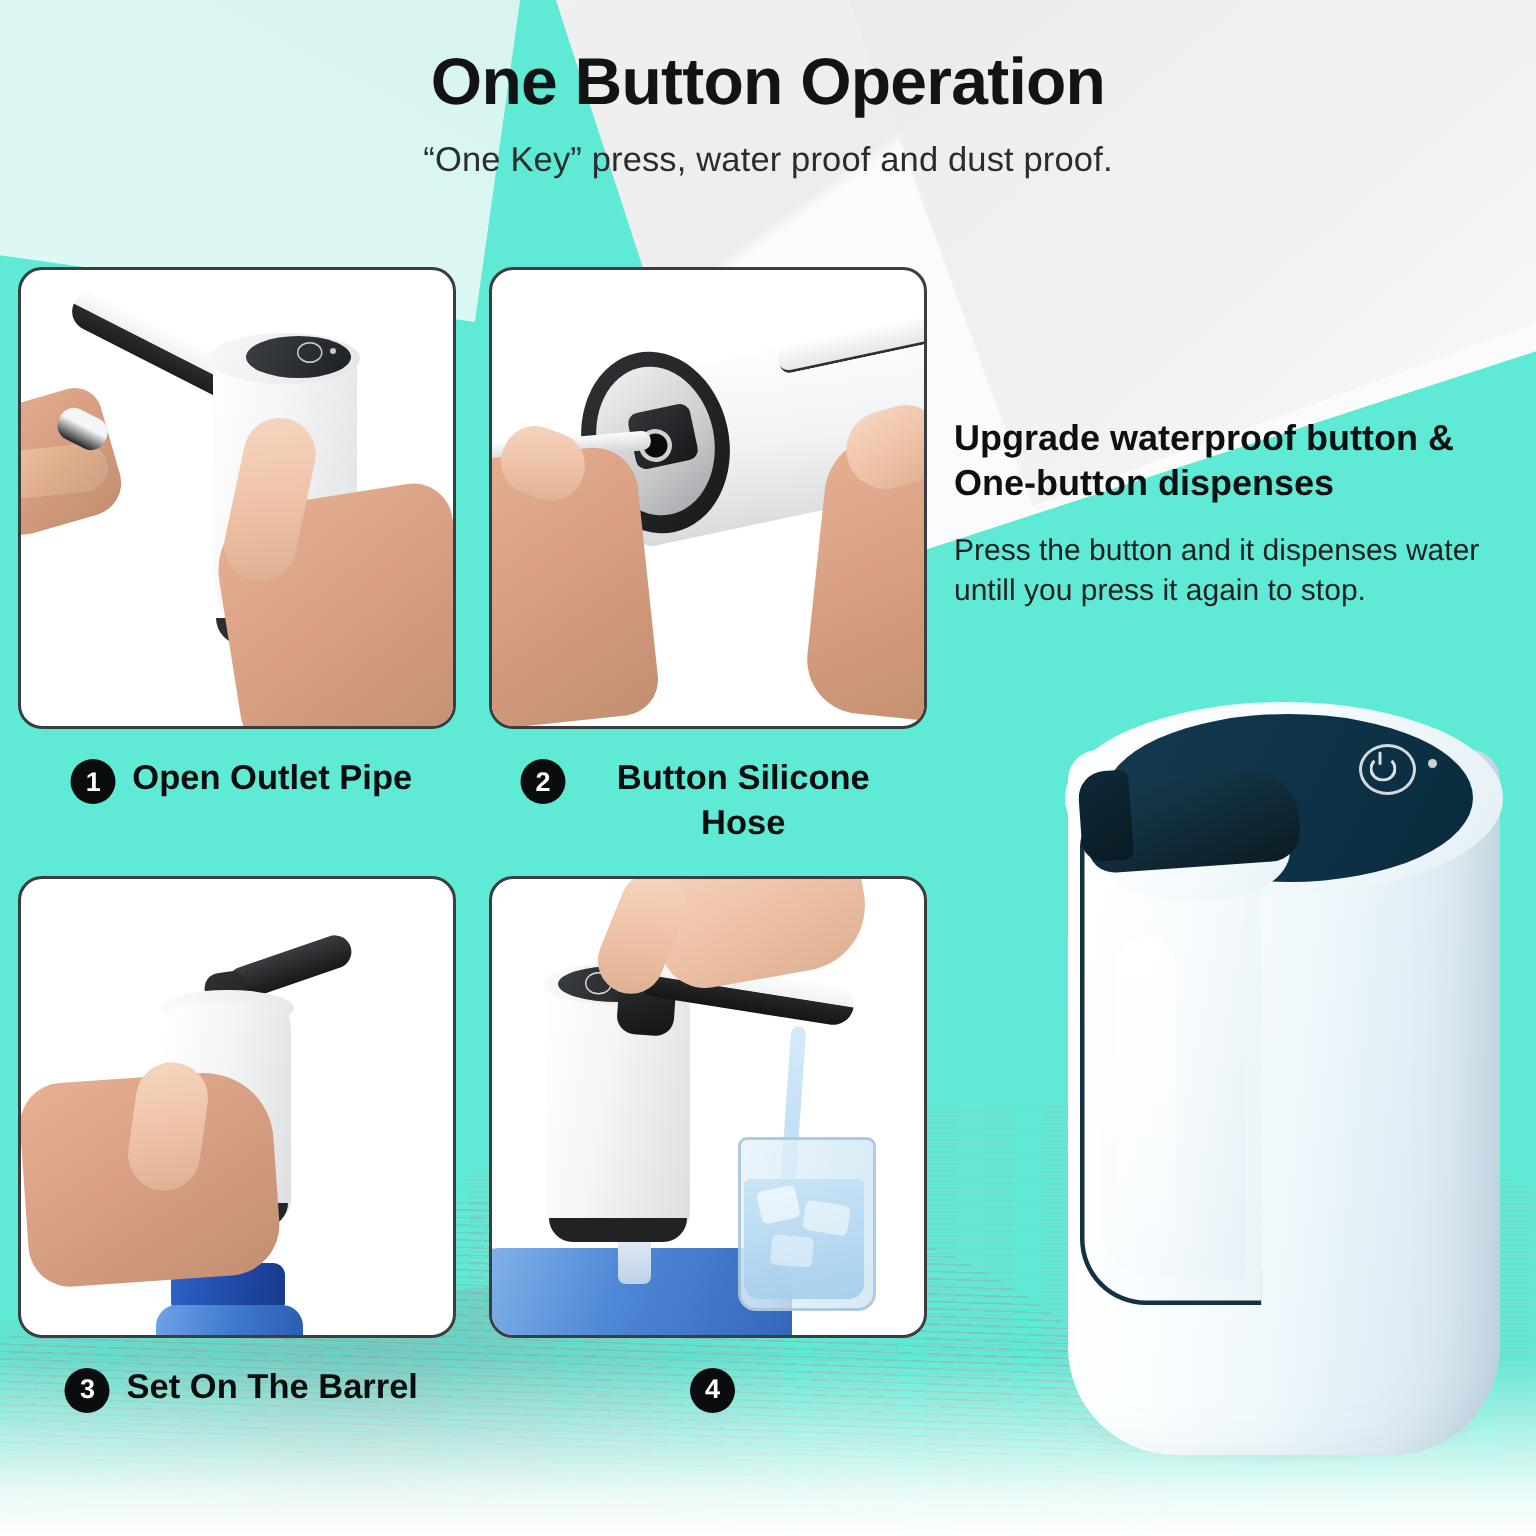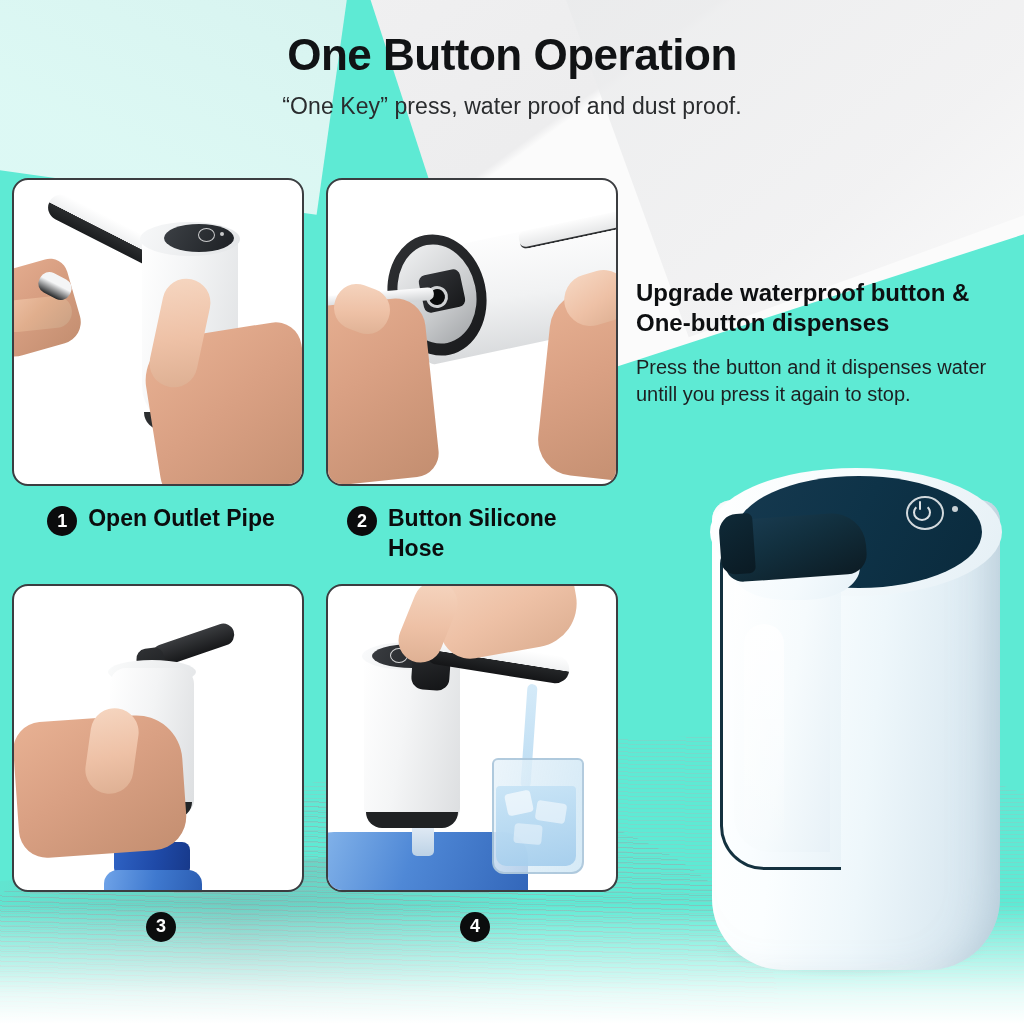--- a/index.html
+++ b/index.html
@@ -79,21 +79,21 @@
     display:flex;align-items:flex-start;justify-content:center;
     gap:11px;padding:18px 6px 0 6px;
   }
   .badge{
     flex:0 0 auto;width:30px;height:30px;border-radius:50%;
     background:#0b0c0d;color:#fff;font-size:18px;font-weight:700;
     display:flex;align-items:center;justify-content:center;margin-top:2px;
   }
   .cap-text{
     font-size:23px;font-weight:700;color:#0b0c0d;line-height:1.3;
-    max-width:215px;text-align:left;
+    max-width:215px;text-align:center;
   }
   .step-row.second{margin-top:20px;}
 
   
   .right-copy{position:absolute;left:636px;top:278px;width:378px;text-align:left;z-index:6;}
   .rc-head{font-size:24px;font-weight:700;color:#0d0f11;line-height:1.26;margin:0;}
   .rc-body{font-size:20px;font-weight:300;color:#1d1f21;line-height:1.34;margin:16px 0 12px 0;}
 
   
   .ph{position:absolute;}
@@ -299,20 +299,21 @@
           <div class="ph p3-body"></div>
           <div class="ph p3-base"></div>
           <div class="ph p3-neck"></div>
           <div class="ph p3-barrel-cap"></div>
           <div class="ph p3-barrel"></div>
           <div class="ph p3-hand skin"></div>
           <div class="ph p3-thumb skin3"></div>
         </div>
         <div class="cap">
           <div class="badge">3</div>
+          <div class="cap-text">Set On The Barrel</div>
         </div>
       </div>
 
       <div class="step">
         <div class="photo">
           <div class="ph p4-barrel"></div>
           <div class="ph p4-spigot"></div>
           <div class="ph p4-body"></div>
           <div class="ph p4-base"></div>
           <div class="ph p4-top"></div>

